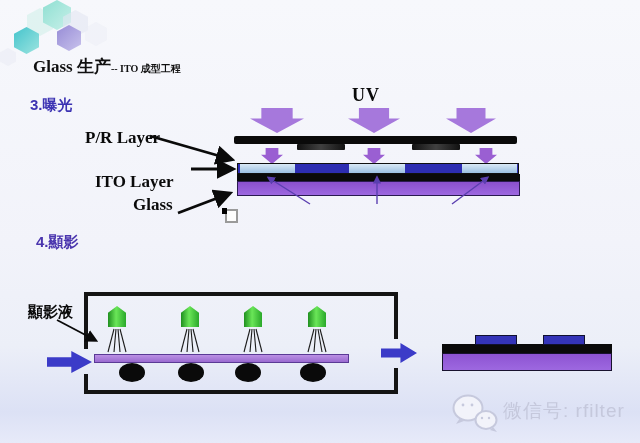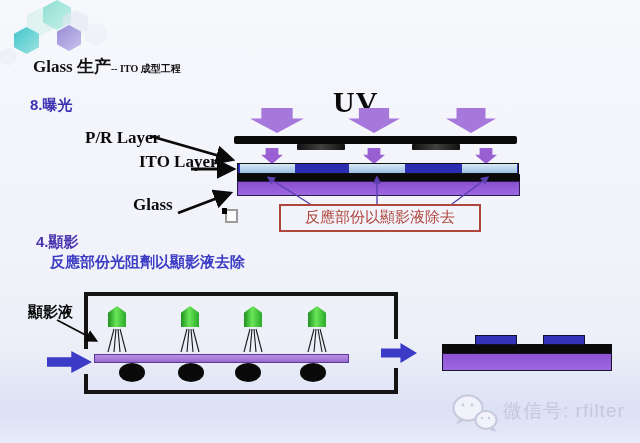--- a/index.html
+++ b/index.html
@@ -7,21 +7,21 @@
     position:relative;width:640px;height:443px;overflow:hidden;
     font-family:"Liberation Serif", serif;
     background:linear-gradient(180deg,#f7f8fc 0%,#f2f3fa 55%,#eceff8 78%,#dce1f5 93%,#e7eaf9 100%);
   }
   .abs{position:absolute;}
   .hex{position:absolute;clip-path:polygon(50% 0%,100% 25%,100% 75%,50% 100%,0% 75%,0% 25%);}
   .title{left:33px;top:55px;color:#101010;white-space:nowrap;}
   .title .main{font-size:17px;font-weight:bold;}
   .title .sub{font-size:10px;font-weight:bold;}
   .h3{left:30px;top:96px;color:#3c33b3;font-size:15px;font-weight:bold;font-family:"Liberation Sans",sans-serif;}
-  .uv{left:333px;top:85px;font-size:30px;font-weight:bold;color:#0a0a0a;letter-spacing:1px;}
+  .uv{left:352px;top:85px;font-size:18px;font-weight:bold;color:#0a0a0a;letter-spacing:1px;}
   .arrow-down{clip-path:polygon(21% 0,79% 0,79% 42%,100% 42%,50% 100%,0 42%,21% 42%);background:#a678dc;}
   .arrow-down.small{background:#9a5fd2;}
   .arrow-right{clip-path:polygon(0 28%,54% 28%,54% 0,100% 50%,54% 100%,54% 72%,0 72%);background:#3b3bc8;}
   .maskbar{left:234px;top:136px;width:283px;height:8px;background:#0a0a0a;border-radius:2px;}
   .maskseg{height:6px;top:144px;background:linear-gradient(90deg,#111,#404040,#111);border-radius:1px;}
   .prrow{left:237px;top:163px;width:282px;height:11px;background:#2d2db2;border:1px solid #101010;box-sizing:border-box;}
   .prseg{position:absolute;top:0;height:9px;background:linear-gradient(180deg,#d9e9f6,#9cc0e2);}
   .itobar{left:237px;top:174px;width:283px;height:7px;background:#0a0a0a;}
   .glassbar{left:237px;top:181px;width:283px;height:15px;background:linear-gradient(180deg,#8a50cc,#9d68e0);border:1px solid #2a1a50;box-sizing:border-box;}
   .layer-label{color:#0a0a0a;font-weight:bold;font-size:17px;white-space:nowrap;}
@@ -55,21 +55,21 @@
     <div class="hex" style="left:85px;top:22px;width:22px;height:24px;background:#eceef6;opacity:.5;"></div>
     <div class="hex" style="left:57px;top:25px;width:24px;height:26px;background:linear-gradient(135deg,#978cd6,#c8c2ec);"></div>
     <div class="hex" style="left:14px;top:27px;width:25px;height:27px;background:linear-gradient(135deg,#45c4cc,#9ce4e0);"></div>
     <div class="hex" style="left:0px;top:48px;width:16px;height:18px;background:#e7eaf4;opacity:.5;"></div>
   </div>
 
   <div class="abs title">
     <span class="main">Glass 生产</span><span class="sub">-- ITO 成型工程</span>
   </div>
 
-  <div class="abs h3">8.曝光</div>
+  <div class="abs h3">3.曝光</div>
   <div class="abs uv">UV</div>
 
   <div class="abs arrow-down" style="left:250px;top:108px;width:54px;height:25px;"></div>
   <div class="abs arrow-down" style="left:348px;top:108px;width:52px;height:25px;"></div>
   <div class="abs arrow-down" style="left:446px;top:108px;width:50px;height:25px;"></div>
 
   <div class="abs maskbar"></div>
   <div class="abs maskseg" style="left:297px;width:48px;"></div>
   <div class="abs maskseg" style="left:412px;width:48px;"></div>
 
@@ -79,30 +79,28 @@
 
   <div class="abs prrow">
     <div class="prseg" style="left:2px;width:55px;"></div>
     <div class="prseg" style="left:111px;width:56px;"></div>
     <div class="prseg" style="left:224px;width:55px;"></div>
   </div>
   <div class="abs itobar"></div>
   <div class="abs glassbar"></div>
 
   <div class="abs layer-label" style="left:85px;top:128px;">P/R Layer</div>
-  <div class="abs layer-label" style="left:95px;top:152px;margin-left:44px;">ITO Layer</div>
+  <div class="abs layer-label" style="left:95px;top:172px;">ITO Layer</div>
   <div class="abs layer-label" style="left:133px;top:195px;">Glass</div>
 
-  <div class="abs callout">反應部份以顯影液除去</div>
 
   <div class="abs sqicon"></div>
   <div class="abs sqdot"></div>
 
   <div class="abs h4">4.顯影</div>
-  <div class="abs h4line">反應部份光阻劑以顯影液去除</div>
   <div class="abs devlabel">顯影液</div>
 
   <div>
     <div class="abs wall" style="left:84px;top:292px;width:314px;height:4px;"></div>
     <div class="abs wall" style="left:84px;top:390px;width:314px;height:4px;"></div>
     <div class="abs wall" style="left:84px;top:292px;width:4px;height:57px;"></div>
     <div class="abs wall" style="left:84px;top:374px;width:4px;height:20px;"></div>
     <div class="abs wall" style="left:394px;top:292px;width:4px;height:47px;"></div>
     <div class="abs wall" style="left:394px;top:368px;width:4px;height:26px;"></div>
   </div>

